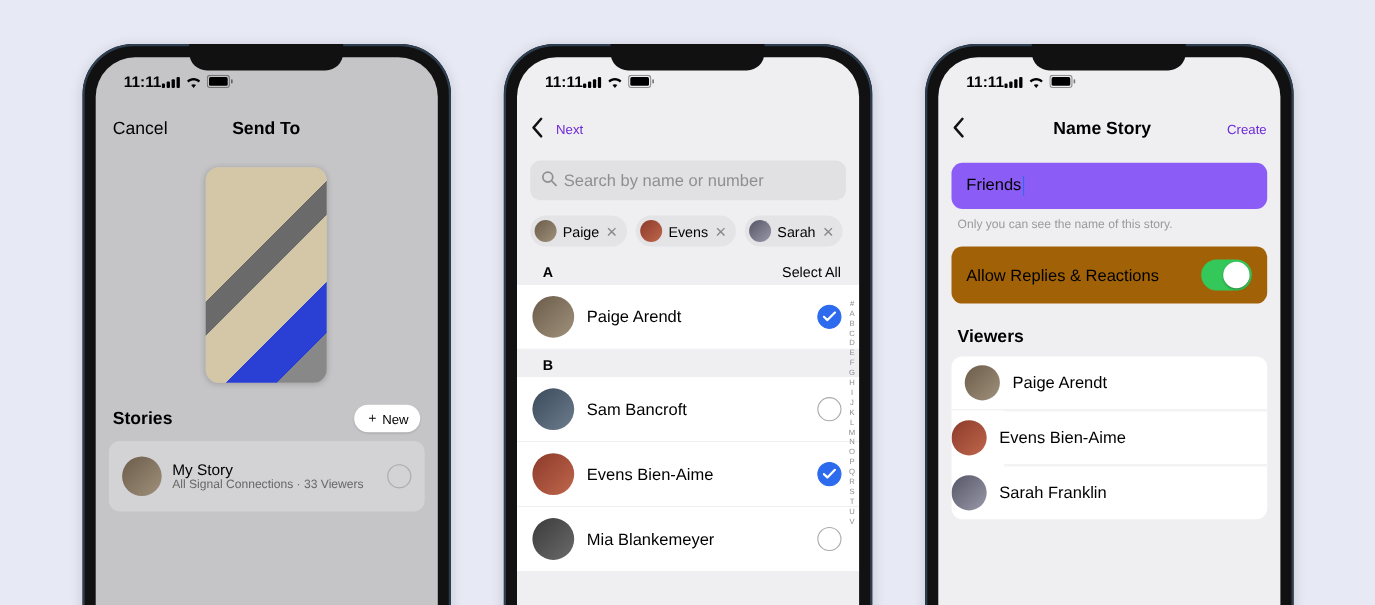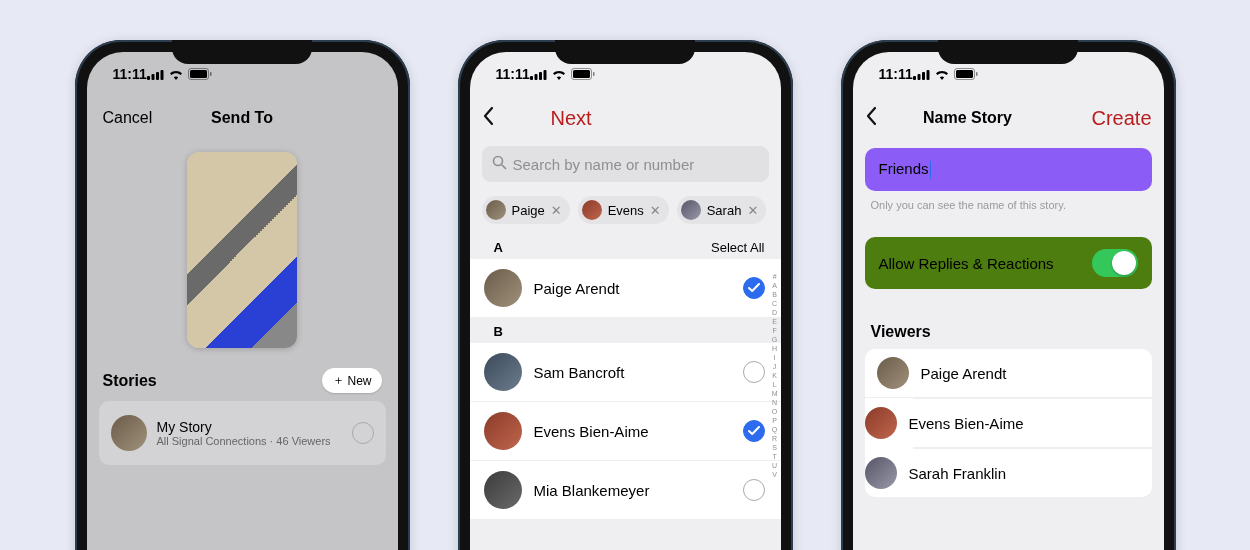--- a/index.html
+++ b/index.html
@@ -52,40 +52,40 @@
   .tile-text .s { font-size:11px; color:#666; }
   .radio { width:22px; height:22px; border-radius:50%; border:1.5px solid #aaa; flex-shrink:0; }
   .radio.checked { background:#2c6bed; border-color:#2c6bed; display:flex; align-items:center; justify-content:center; }
   .radio.checked svg { display:block; }
 
   
   .screen2 { background:#efeff2; }
   .nav2 { height:44px; display:flex; align-items:center; padding: 0 12px; }
   .nav2 .back { width:24px; }
   .nav2 .title { flex:1; text-align:center; font-weight:600; font-size:16px; }
-  .nav2 .next { font-size:20px; color:#b91c1c;margin-left:45px; }
+  .nav2 .next { font-size:12px; color:#6d28d9; }
   .search-bar { margin: 6px 12px; background:#e1e1e4; border-radius:9px; height:36px; display:flex; align-items:center; padding:0 10px; gap:6px; color:#8f8f92; font-size:15px; }
   .chip-row { display:flex; gap:8px; padding: 8px 12px 10px 12px; }
   .chip { background:#e4e4e7; border-radius:14px; height:28px; padding:0 8px 0 4px; display:flex; align-items:center; gap:6px; font-size:13px; }
   .chip .cavatar { width:20px; height:20px; border-radius:50%; }
   .chip .x { color:#888; font-size:13px; }
   .section-header { display:flex; align-items:center; justify-content:space-between; padding: 6px 16px 4px 24px; font-size:13px; font-weight:600; }
   .select-all { font-weight:400; font-size:13px; }
   .contact-list { background:#fff; margin:0; }
   .contact-row { background:#fff; display:flex; align-items:center; gap:12px; padding:10px 16px 10px 14px; border-bottom:0.5px solid #efeff2; }
   .contact-row .cname { flex:1; font-size:15px; }
   .contact-row .cavatar2 { width:38px; height:38px; border-radius:50%; flex-shrink:0; }
   .alpha-index { position:absolute; right:3px; top:220px; font-size:7px; color:#8e8e92; line-height:9px; text-align:center; }
 
   
   .screen3 { background:#efeff2; }
   .name-input { margin: 8px 12px 6px 12px; background:#8b5cf6; border-radius:10px; padding:12px 14px; font-size:15px; position:relative; }
   .cursor { display:inline-block; width:1.5px; height:18px; background:#2c6bed; vertical-align:middle; margin-left:1px; }
   .hint { font-size:11px; color:#9a9a9e; padding: 2px 18px 10px 18px; }
-  .setting-row { margin: 16px 12px; background:#4d7c0f; border-radius:10px; padding:12px 14px; display:flex; align-items:center; justify-content:space-between; font-size:15px; }
+  .setting-row { margin: 4px 12px; background:#a16207; border-radius:10px; padding:12px 14px; display:flex; align-items:center; justify-content:space-between; font-size:15px; }
   .toggle { width:46px; height:28px; background:#34c759; border-radius:14px; position:relative; }
   .toggle .knob { position:absolute; right:2px; top:2px; width:24px; height:24px; border-radius:50%; background:#fff; box-shadow:0 1px 2px rgba(0,0,0,0.3); }
   .viewers-h { font-size:16px; font-weight:600; padding: 18px 18px 8px 18px; }
   .viewers-list { margin:0 12px; background:#fff; border-radius:10px; overflow:hidden; }
   .vrow { display:flex; align-items:center; gap:12px; padding:8px 12px; }
   .vrow + .vrow { border-top:0.5px solid #efeff2; margin-left:48px; padding-left:0; }
   .vrow + .vrow .cavatar2 { margin-left:-48px; }
   
   .viewers-list .vrow { border-bottom:0.5px solid #efeff2; }
   .viewers-list .vrow:last-child { border-bottom:none; }
@@ -135,21 +135,21 @@
       <div class="new-btn">
         <span>＋</span>
         <span>New</span>
       </div>
     </div>
 
     <div class="story-tile">
       <div class="avatar av-a"></div>
       <div class="tile-text">
         <div class="t">My Story</div>
-        <div class="s">All Signal Connections · 46 Viewers</div>
+        <div class="s">All Signal Connections · 33 Viewers</div>
       </div>
       <div class="radio"></div>
     </div>
   </div>
 </div>
 
 <div class="phone">
   <div class="notch"></div>
   <div class="screen screen2">
     <div class="status-bar">

